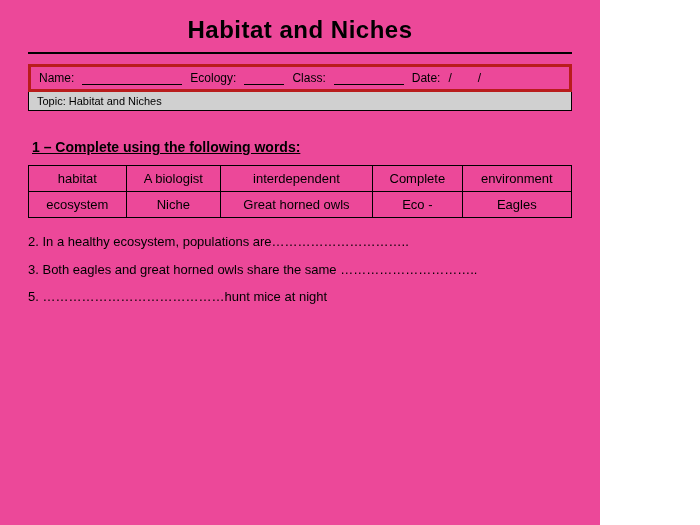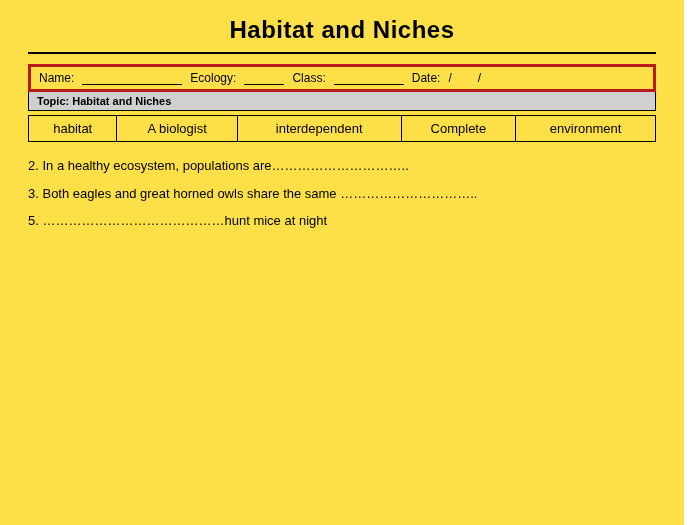--- a/index.html
+++ b/index.html
@@ -11,23 +11,23 @@
     body {
       width: 700px;
       min-height: 525px;
       background: #fff;
       font-family: Arial, sans-serif;
       font-size: 13px;
       color: #000;
     }
 
     .page {
-      width: 684px;
+      width: 600px;
       min-height: 525px;
-      background: #fde047;
+      background: #ec4899;
       padding: 16px 28px 16px 28px;
     }
 
     .title {
       text-align: center;
       font-size: 24px;
       font-weight: bold;
       margin-bottom: 8px;
       letter-spacing: 0.5px;
     }
@@ -65,22 +65,22 @@
     .header-field-md {
       min-width: 70px;
     }
 
     .topic-row {
       background: #d0d0d0;
       border: 1px solid #000;
       border-top: none;
       padding: 3px 8px;
       font-size: 11px;
-      font-weight: bold;
-      margin-bottom: 4px;
+      font-weight: normal;
+      margin-bottom: 28px;
     }
 
     .section-title {
       font-size: 14px;
       font-weight: bold;
       margin-bottom: 10px;
       margin-left: 4px;
     }
 
     .section-title u {
@@ -130,29 +130,39 @@
     <span>Date:</span>
     <span>/</span>
     <span>&nbsp;&nbsp;&nbsp;</span>
     <span>/</span>
   </div>
 
   <div class="topic-row">
     <span>Topic: Habitat and Niches</span>
   </div>
 
+  <div class="section-title">
+    <u>1 – Complete using the following words:</u>
+  </div>
 
   <table class="word-table">
     <tbody>
       <tr>
         <td>habitat</td>
         <td>A biologist</td>
         <td>interdependent</td>
         <td>Complete</td>
         <td>environment</td>
+      </tr>
+      <tr>
+        <td>ecosystem</td>
+        <td>Niche</td>
+        <td>Great horned owls</td>
+        <td>Eco -</td>
+        <td>Eagles</td>
       </tr>
     </tbody>
   </table>
 
   <div class="questions">
     <div class="question-item">
       <span>2.</span>
       <span> In a healthy ecosystem, populations are…………………………..</span>
     </div>
     <div class="question-item">

